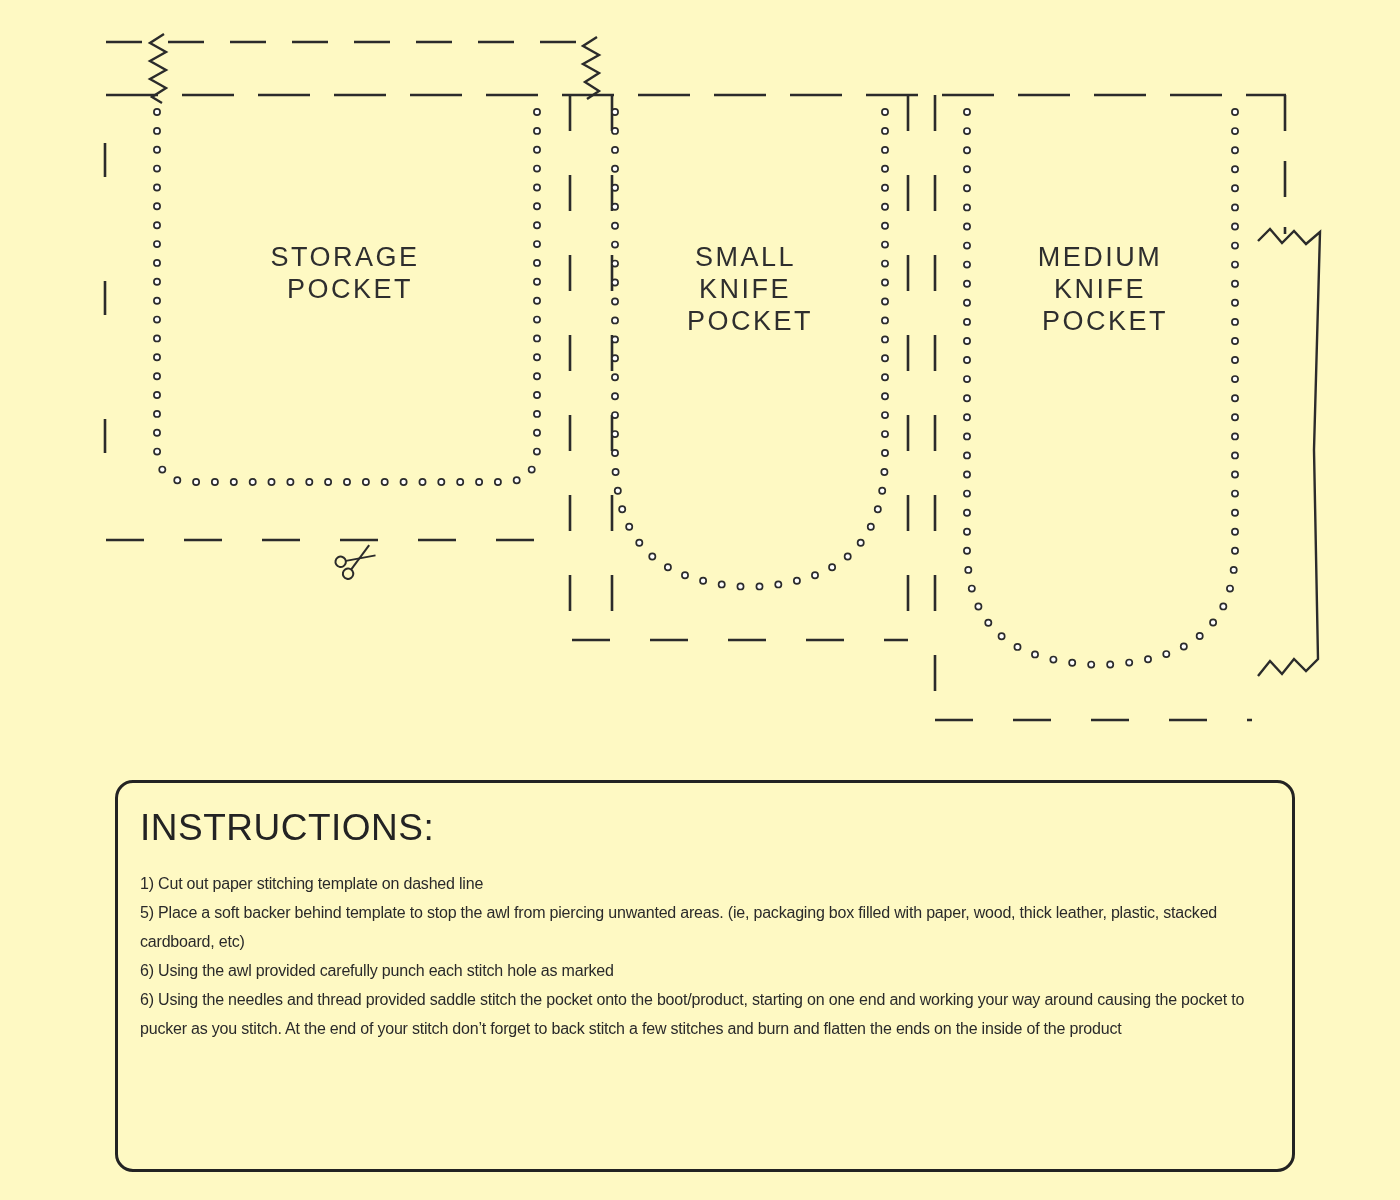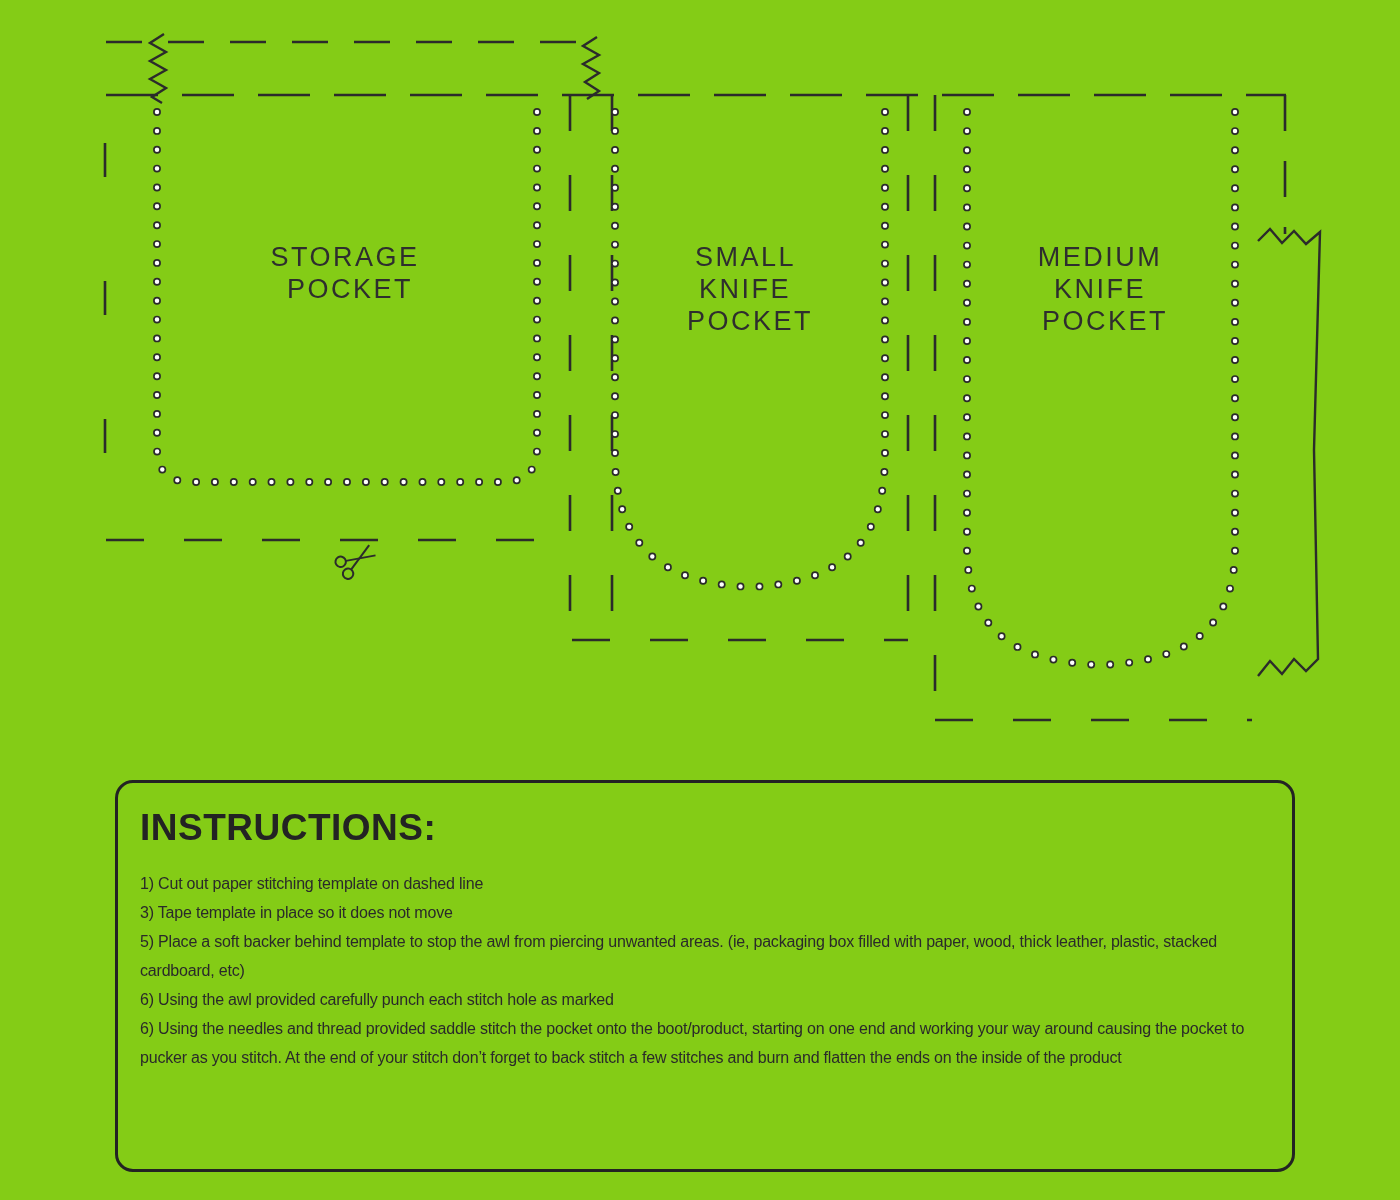--- a/index.html
+++ b/index.html
@@ -4,21 +4,21 @@
 <style>
   html, body {
     margin: 0;
     padding: 0;
     background: #ffffff;
   }
   .page {
     position: relative;
     width: 1400px;
     height: 1200px;
-    background: #84cc16;
+    background: #fef9c3;
     overflow: hidden;
     font-family: "Liberation Sans", sans-serif;
     color: #242424;
   }
   svg.template-svg {
     position: absolute;
     left: 0;
     top: 0;
   }
   
@@ -65,21 +65,21 @@
     width: 1180px;
     height: 392px;
     border: 3px solid #232323;
     border-radius: 18px;
     box-sizing: border-box;
     padding: 24px 24px 18px 22px;
     overflow: hidden;
   }
   .instructions-heading {
     font-size: 37px;
-    font-weight: bold;
+    font-weight: normal;
     letter-spacing: 0.5px;
     color: #232323;
     margin: 0 0 20px 0;
   }
   .instruction-steps {
     font-size: 16px;
     line-height: 29px;
     letter-spacing: -0.2px;
     color: #2a2a2a;
     max-width: 1130px;
@@ -322,20 +322,19 @@
       <circle cx="1235.0" cy="169.2" r="3.1" class="dot"></circle>
       <circle cx="1235.0" cy="150.2" r="3.1" class="dot"></circle>
       <circle cx="1235.0" cy="131.1" r="3.1" class="dot"></circle>
       <circle cx="1235.0" cy="112.0" r="3.1" class="dot"></circle>
     </svg>
 
   <div class="instructions-box">
     <h1 class="instructions-heading">INSTRUCTIONS:</h1>
     <div class="instruction-steps">
       <p class="instruction-step">1) Cut out paper stitching template on dashed line</p>
-      <p class="instruction-step">3) Tape template in place so it does not move</p>
       <p class="instruction-step">5) Place a soft backer behind template to stop the awl from piercing unwanted areas. (ie, packaging box filled with paper, wood, thick leather, plastic, stacked cardboard, etc)</p>
       <p class="instruction-step">6) Using the awl provided carefully punch each stitch hole as marked</p>
       <p class="instruction-step">6) Using the needles and thread provided saddle stitch the pocket onto the boot/product, starting on one end and working your way around causing the pocket to pucker as you stitch. At the end of your stitch don’t forget to back stitch a few stitches and burn and flatten the ends on the inside of the product</p>
     </div>
   </div>
 
 </div>
 
 </body></html>

